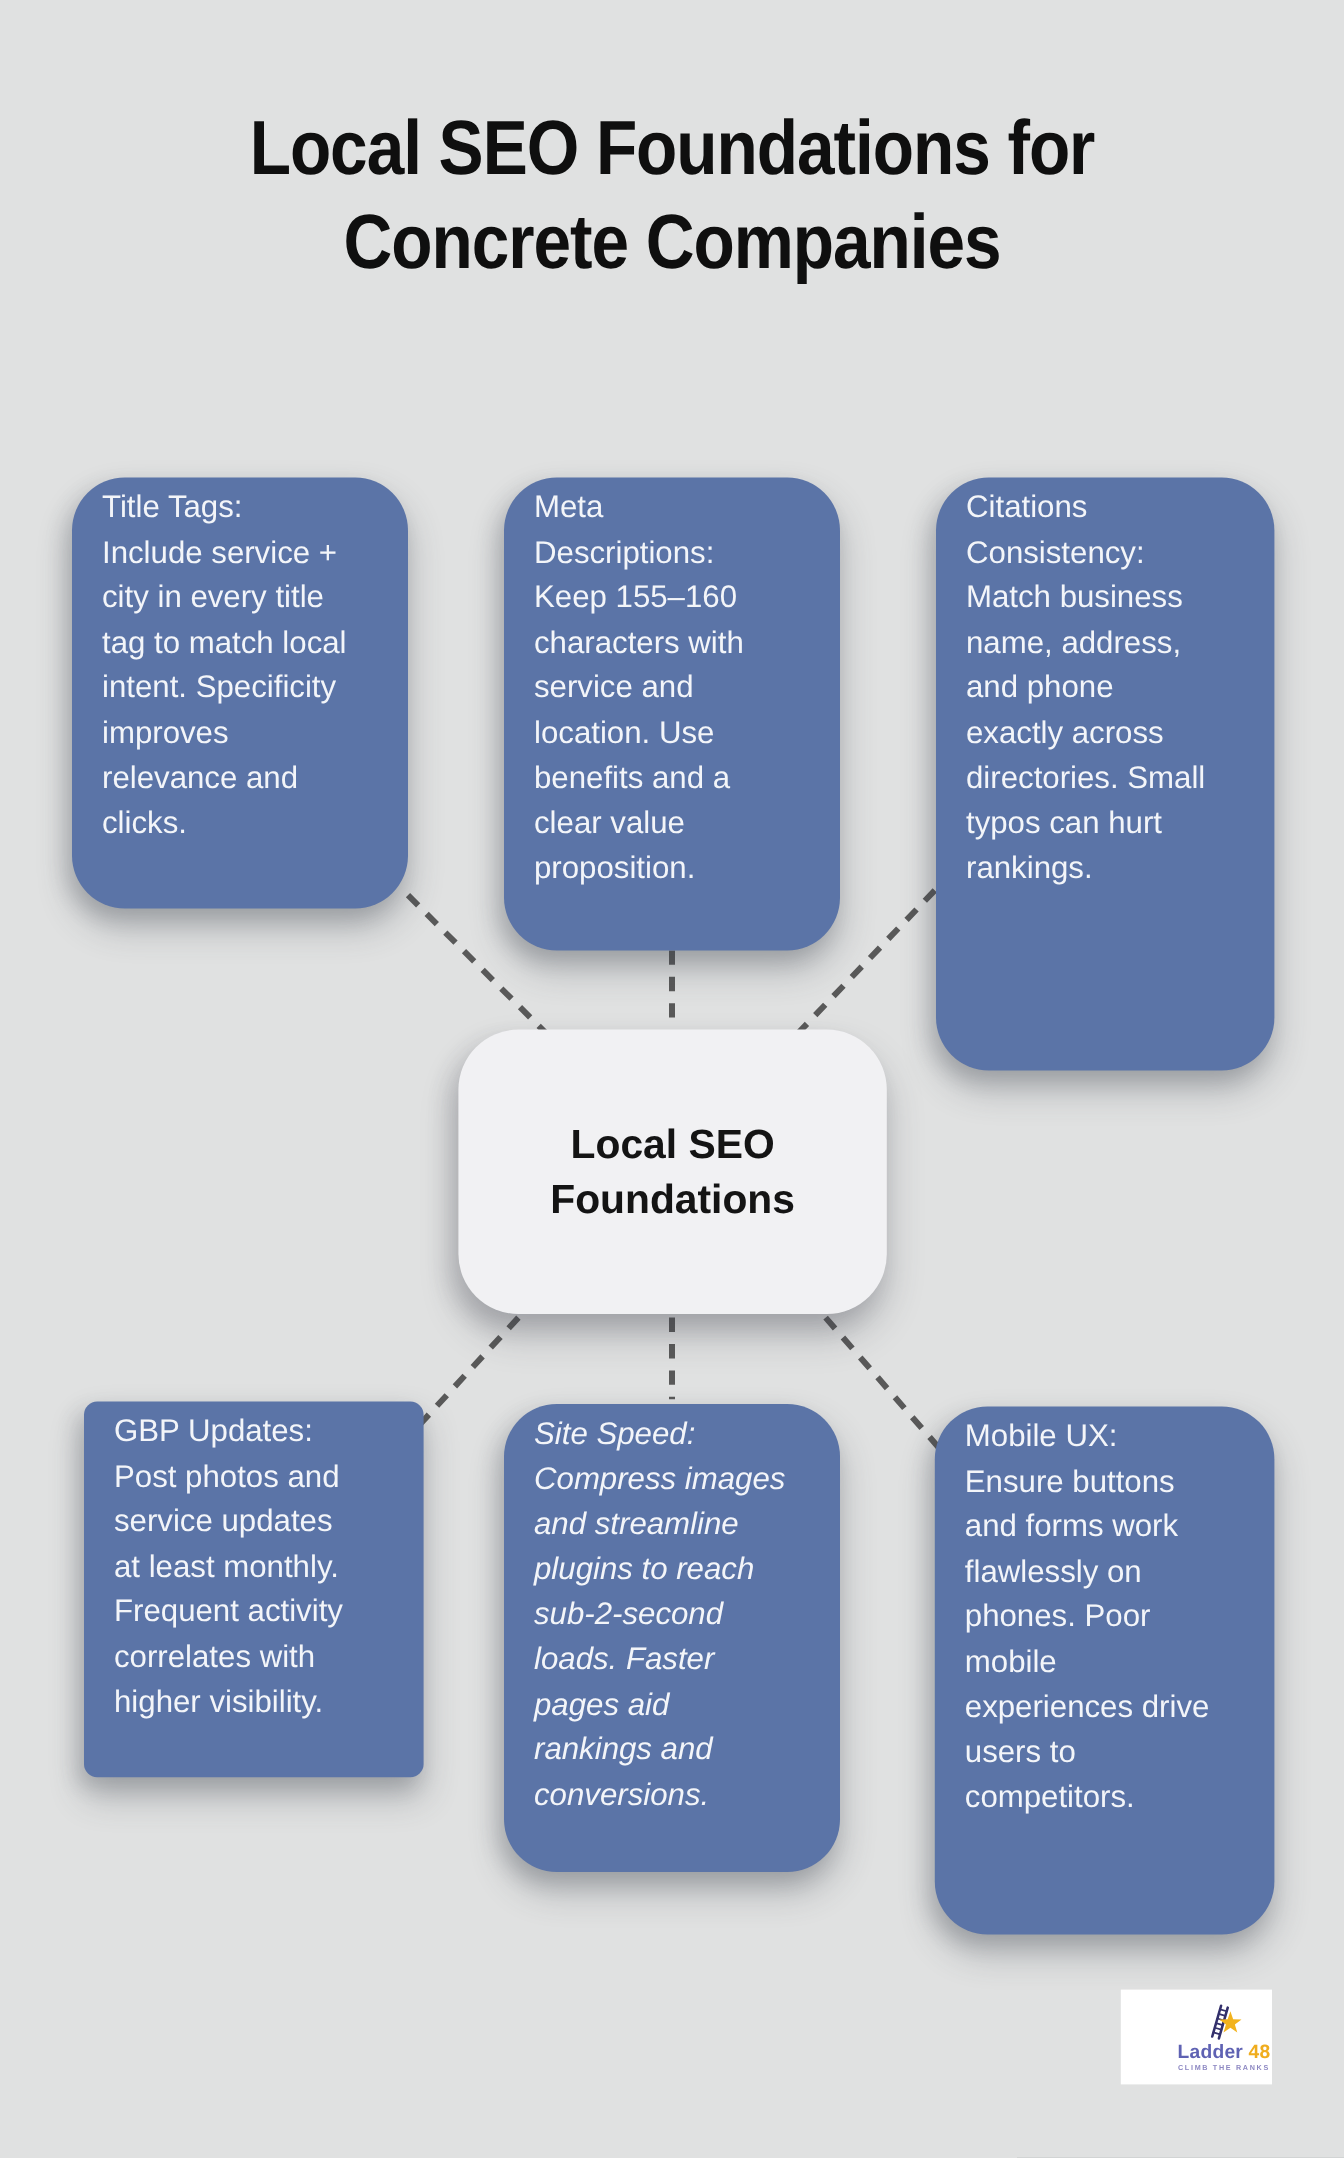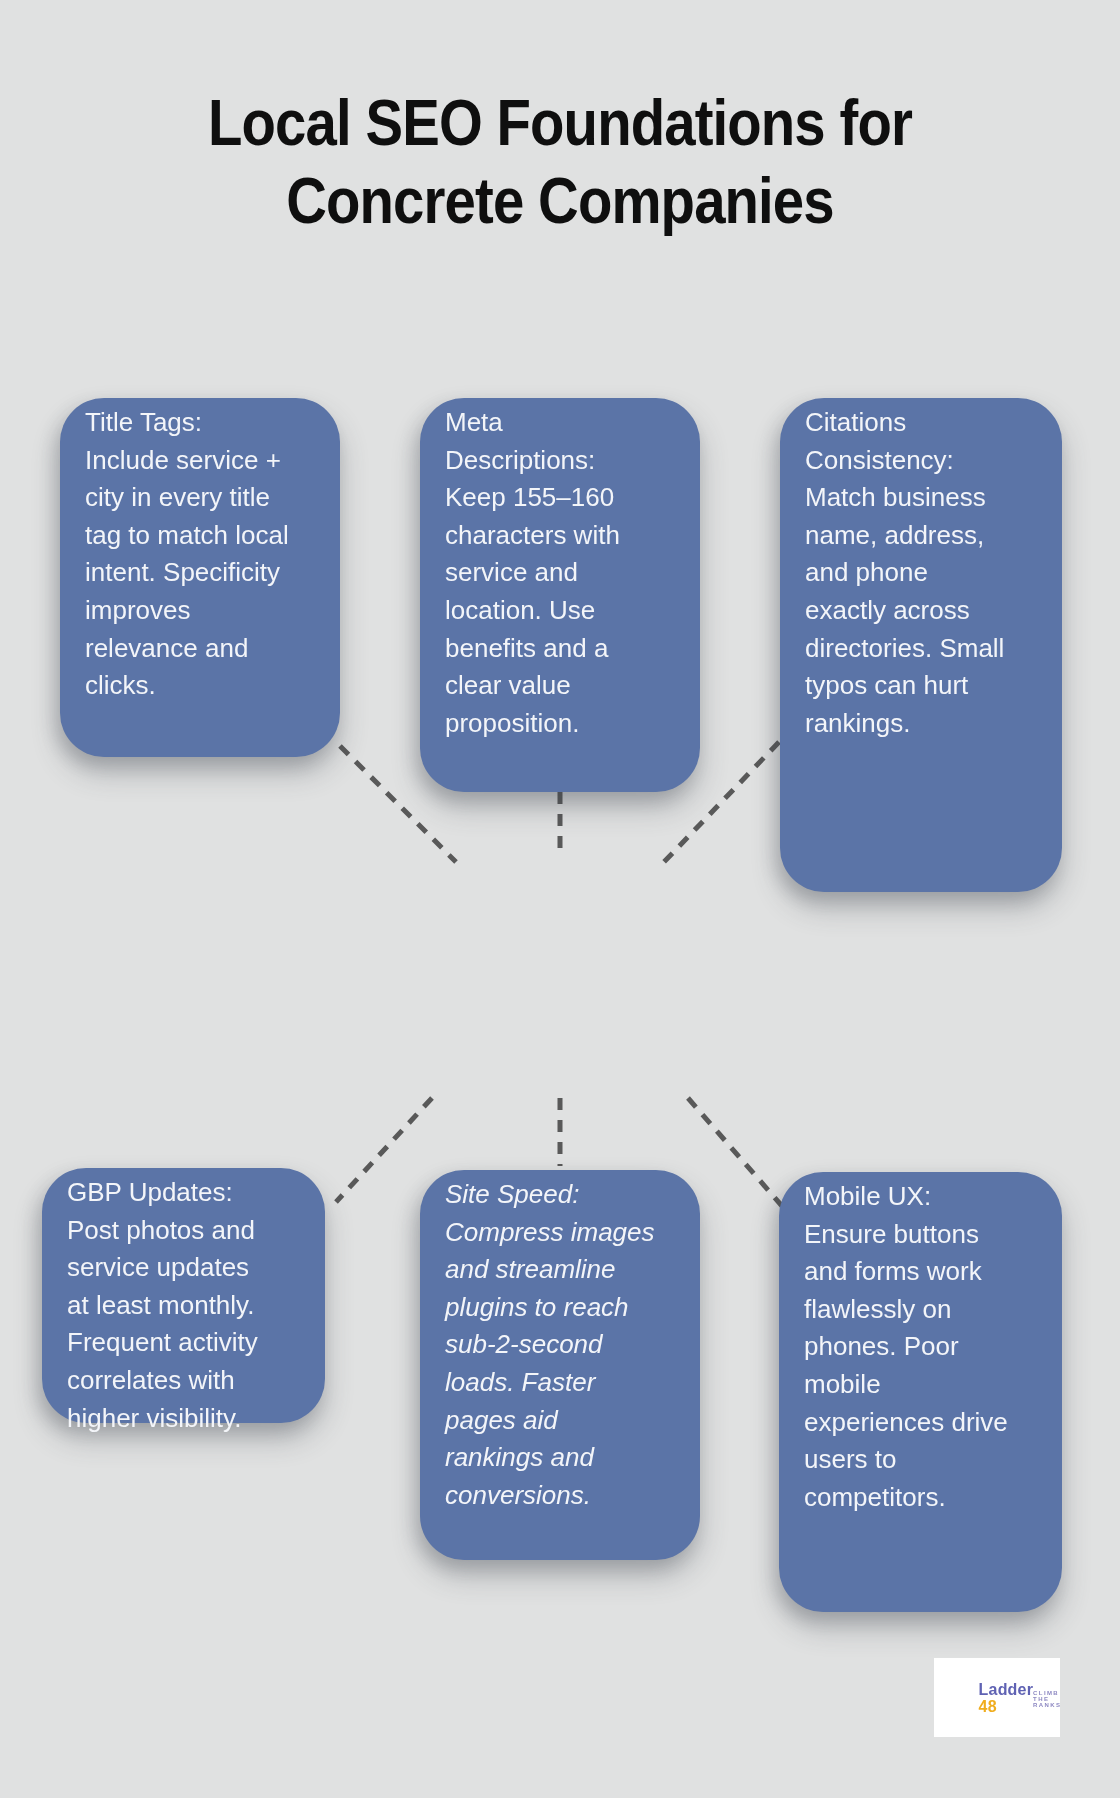--- a/index.html
+++ b/index.html
@@ -54,21 +54,21 @@
   .node p{
     padding:6px 8px 0 25px;
     font-size:26px;
     line-height:37.6px;
     color:var(--node-text);
     white-space:pre;
   }
   .n1{left:60px;top:398px;width:280px;height:359px;}
   .n2{left:420px;top:398px;width:280px;height:394px;}
   .n3{left:780px;top:398px;width:282px;height:494px;}
-  .n4{left:42px;top:1168px;width:283px;height:255px;}
+  .n4{left:70px;top:1168px;width:283px;height:313px;border-radius:11px;}
   .n5{left:420px;top:1170px;width:280px;height:390px;font-style:italic;}
   .n6{left:779px;top:1172px;width:283px;height:440px;}
   .center-node{
     position:absolute;
     left:382px;top:858px;width:357px;height:237px;
     background:var(--center-bg);
     border-radius:50px;
     box-shadow:0 18px 30px rgba(60,65,75,0.28), -8px 10px 18px rgba(60,65,75,0.16);
     display:flex;align-items:center;justify-content:center;
   }
@@ -77,21 +77,21 @@
     line-height:46px;
     font-weight:700;
     color:var(--center-text);
     text-align:center;
     white-space:pre;
   }
   .logo-card{
     position:absolute;
     left:934px;top:1658px;width:126px;height:79px;
     background:#ffffff;
-    display:flex;align-items:center;justify-content:center;padding-left:46px;
+    display:flex;flex-direction:column;align-items:center;justify-content:center;padding-left:46px;
   }
   .logo-icon{display:block;margin-bottom:1px;}
   .logo-line{
     font-size:16px;font-weight:700;line-height:17px;letter-spacing:0.2px;
   }
   .logo-line .brand{color:var(--logo-primary);}
   .logo-line .brand-accent{color:var(--logo-accent);}
   .logo-tagline{
     margin-top:2px;
     font-size:6px;
@@ -145,20 +145,24 @@
 Consistency:
 Match business
 name, address,
 and phone
 exactly across
 directories. Small
 typos can hurt
 rankings.</p>
   </div>
 
+  <div class="center-node">
+    <p>Local SEO
+Foundations</p>
+  </div>
 
   <div class="node n4">
     <p>GBP Updates:
 Post photos and
 service updates
 at least monthly.
 Frequent activity
 correlates with
 higher visibility.</p>
   </div>

